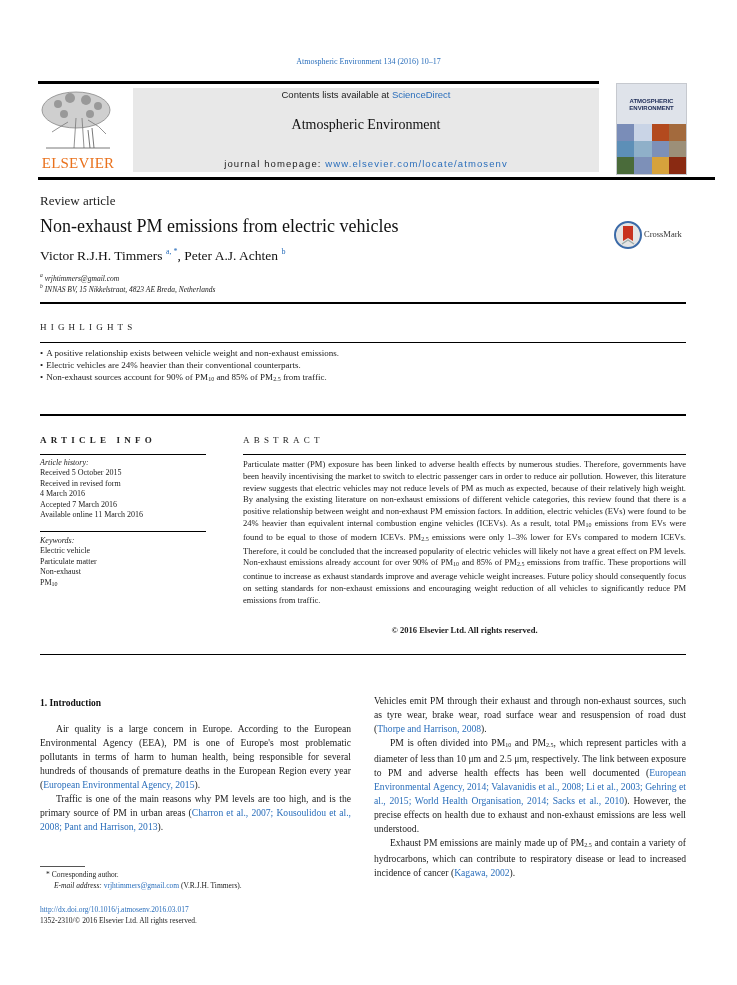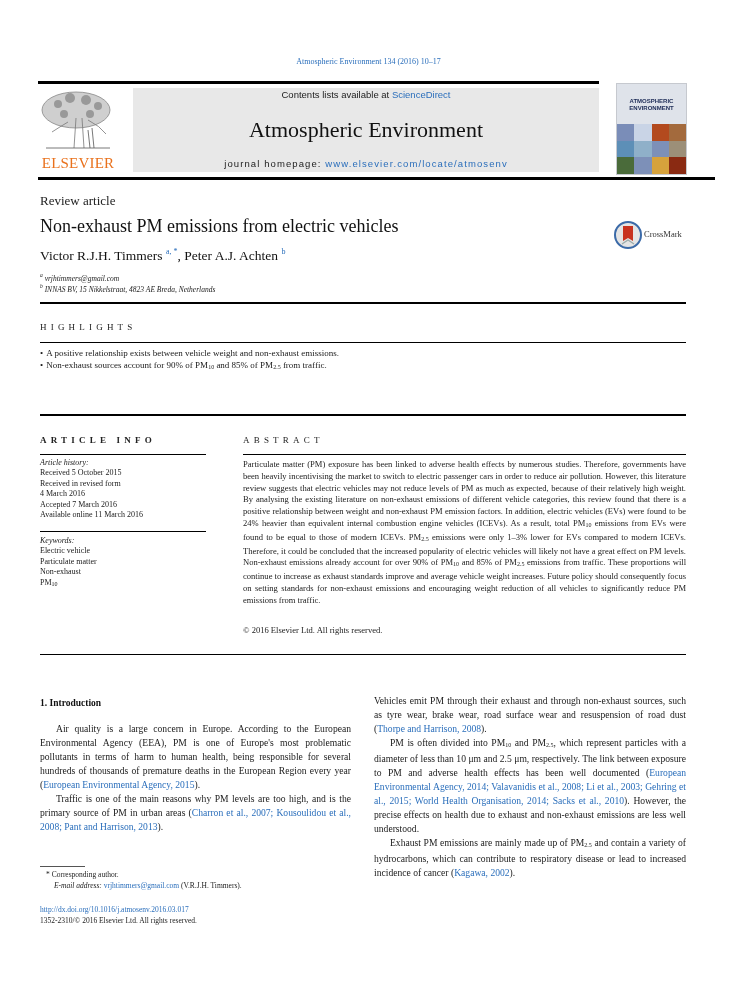--- a/index.html
+++ b/index.html
@@ -11,21 +11,21 @@
   .journal-ref { left: 0; width: 737px; top: 57px; text-align: center; font-size: 8px; color: #2a6ebb; }
 
   .hdr-top-rule { left: 38px; top: 81px; width: 561px; height: 3px; background: #000; }
   .hdr-bottom-rule { left: 38px; top: 177px; width: 677px; height: 3px; background: #000; }
 
   .elsevier-logo { left: 38px; top: 88px; width: 80px; height: 86px; }
   .elsevier-text { left: 38px; top: 155px; width: 80px; text-align: center; font-size: 15px; color: #e9711c; letter-spacing: 0.2px; font-family: "Liberation Serif", serif; }
 
   .hdr-grey { left: 133px; top: 88px; width: 466px; height: 84px; background: #e8e8e8; }
   .contents-line { left: 133px; top: 89px; width: 466px; text-align: center; font-family: "Liberation Sans", sans-serif; font-size: 9.5px; color: #222; }
-  .journal-title { left: 133px; top: 117px; width: 466px; text-align: center; font-size: 22px; color: #111; }
+  .journal-title { left: 133px; top: 117px; width: 466px; text-align: center; font-size: 14px; color: #111; }
   .homepage-line { left: 133px; top: 158px; width: 466px; text-align: center; font-family: "Liberation Sans", sans-serif; font-size: 9.5px; letter-spacing: 1.1px; color: #222; }
 
   .cover { left: 616px; top: 83px; width: 69px; height: 90px; background: #dfe3ea; border: 1px solid #c6c9cf; overflow: hidden; }
   .cover-title { position: absolute; left: 0; top: 14px; width: 69px; text-align: center; font-family: "Liberation Sans", sans-serif; font-size: 6px; font-weight: bold; color: #1b2a55; line-height: 7px; }
   .cover-grid { position: absolute; left: 0; top: 40px; width: 69px; height: 50px; display: grid; grid-template-columns: repeat(4, 1fr); grid-template-rows: repeat(3, 1fr); }
 
   .article-type { left: 40px; top: 193px; font-size: 13px; color: #222; }
   .article-title { left: 40px; top: 216px; font-size: 18px; color: #111; }
   .authors { left: 40px; top: 247px; font-size: 13.5px; color: #111; }
   .authors sup { font-size: 8px; color: #2a6ebb; }
@@ -40,21 +40,21 @@
 
   .section-cap { font-size: 9px; letter-spacing: 4.2px; color: #222; }
   .highlights-list { left: 40px; top: 347px; font-size: 9px; line-height: 12px; color: #1a1a1a; margin: 0; padding: 0; list-style: none; }
   .highlights-list li::before { content: "\2022"; margin-right: 3px; }
   sub { font-size: 6px; vertical-align: -1px; }
 
   .info-block { left: 40px; font-size: 8px; line-height: 10.4px; color: #1a1a1a; }
   .info-block .label { font-style: italic; }
 
   .abstract-text { left: 243px; top: 459px; width: 443px; font-size: 8.55px; line-height: 11.8px; text-align: justify; color: #1a1a1a; }
-  .copyright { left: 243px; top: 625px; width: 443px; text-align: left; font-size: 8.55px; color: #1a1a1a; }
+  .copyright { left: 243px; top: 625px; width: 443px; text-align: center; font-size: 8.55px; color: #1a1a1a; font-weight: bold; }
 
   .intro-heading { left: 40px; top: 698px; font-size: 9.5px; font-weight: bold; color: #111; }
   .col-text { font-size: 9.6px; line-height: 14px; text-align: justify; color: #1a1a1a; }
   .col-text p { margin: 0; text-indent: 16px; }
   .col-text p.noindent { text-indent: 0; }
 
   .footnote-rule { left: 40px; top: 866px; width: 45px; height: 1px; background: #555; }
   .footnote { left: 46px; top: 869px; font-size: 7.5px; line-height: 11px; color: #222; }
   .footnote .label { font-style: italic; }
   .doi { left: 40px; top: 904px; font-size: 7.5px; line-height: 11px; color: #222; }
@@ -140,20 +140,21 @@
   </svg>
   <span class="crossmark-text">CrossMark</span>
 </div>
 
 <div class="abs rule-thick" style="left:40px; top:302px; width:646px;"></div>
 
 <div class="abs section-cap" style="left:40px; top:322px;">HIGHLIGHTS</div>
 <div class="abs rule-thin" style="left:40px; top:342px; width:646px;"></div>
 <ul class="abs highlights-list">
   <li>A positive relationship exists between vehicle weight and non-exhaust emissions.</li>
+  <li>Electric vehicles are 24% heavier than their conventional counterparts.</li>
   <li><span>Non-exhaust sources account for 90% of PM</span><sub>10</sub><span> and 85% of PM</span><sub>2.5</sub><span> from traffic.</span></li>
 </ul>
 <div class="abs rule-thick" style="left:40px; top:414px; width:646px;"></div>
 
 <div class="abs section-cap" style="left:40px; top:435px;font-weight:bold;">ARTICLE INFO</div>
 <div class="abs rule-thin" style="left:40px; top:454px; width:166px;"></div>
 <div class="abs info-block" style="top:458px;">
   <div class="label">Article history:</div>
   <div>Received 5 October 2015</div>
   <div>Received in revised form</div>

